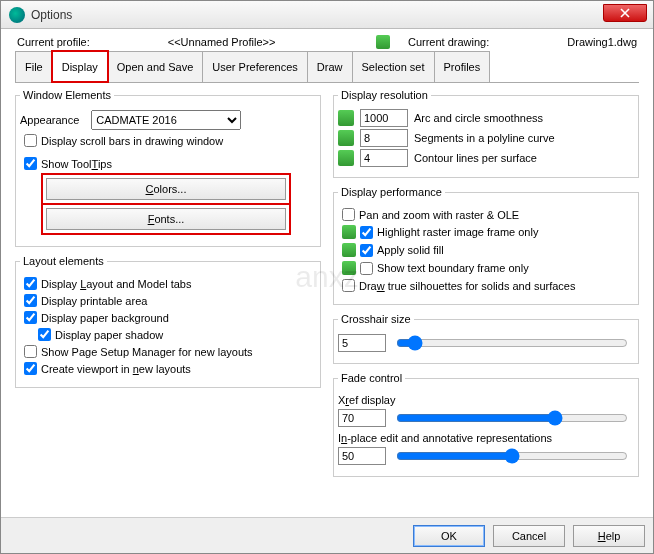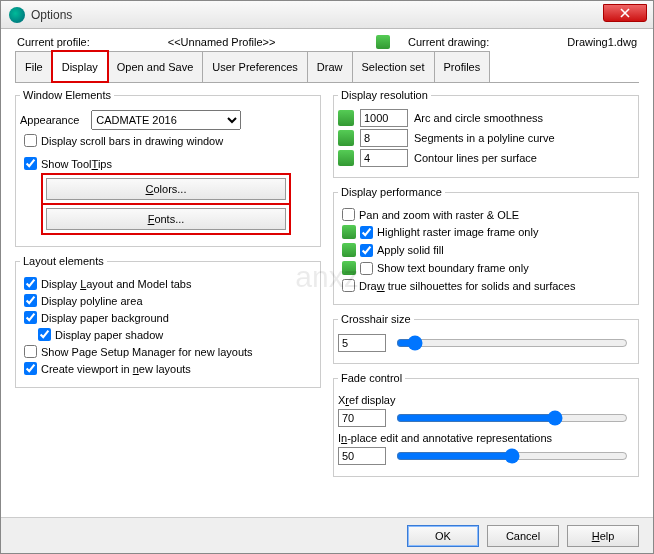--- a/index.html
+++ b/index.html
@@ -28,21 +28,21 @@
 .chk input { margin:0; }
 .big-btn { display: block; width: 240px; height: 22px; margin: 8px auto; background: linear-gradient(#fafafa,#e8e8e8); border: 1px solid #999; font-size: 11px; cursor:pointer; }
 .big-btn.hl { outline: 2px solid #d00; outline-offset: 3px; }
 .res-row { display:flex; align-items:center; margin:2px 0; gap:6px; }
 .res-row .icon { width:16px; height:16px; background:linear-gradient(#5c5,#393); border-radius:2px; }
 .res-row input[type=text] { width:48px; font-size:11px; height:18px; padding:0 3px; border:1px solid #888; }
 .slider-row { display:flex; align-items:center; gap:8px; margin:2px 0; }
 .slider-row input[type=text]{ width:48px; font-size:11px; height:18px; border:1px solid #888; padding:0 3px; }
 .slider-row input[type=range]{ flex:1; }
 .sub-label { margin: 4px 0 2px 0; }
-.footer { position:absolute; bottom:0; left:0; right:0; height:36px; background:#efefef; border-top:1px solid #ccc; display:flex; align-items:center; justify-content:flex-end; padding:0 14px; gap:8px; }
+.footer { position:absolute; bottom:0; left:0; right:0; height:36px; background:#efefef; border-top:1px solid #ccc; display:flex; align-items:center; justify-content:flex-end; padding:0 8px; gap:8px; }
 .footer button { width:72px; height:22px; font-size:11px; background:linear-gradient(#fafafa,#e6e6e6); border:1px solid #999; cursor:pointer; }
 .footer button.primary { border:1px solid #3a7bd5; box-shadow:0 0 0 1px #8bf inset; }
 .footer button:disabled { color:#999; }
 .indent { margin-left: 18px; }
 .ul { text-decoration: underline; }
 .watermark { position:absolute; left:50%; top:50%; transform:translate(-50%,-50%); font-size:30px; color:rgba(0,0,0,0.08); pointer-events:none; }
 </style>
 </head>
 <body>
 
@@ -102,21 +102,21 @@
       </fieldset>
 
       <fieldset>
         <legend>Layout elements</legend>
         <div class="chk">
             <input type="checkbox" checked="" style="">
             <label>Display <span class="ul">L</span>ayout and Model tabs</label>
           </div>
         <div class="chk">
             <input type="checkbox" checked="" style="">
-            <label>Display polyline area</label>
+            <label>Display printable area</label>
           </div>
         <div class="chk">
             <input type="checkbox" checked="" style="">
             <label>Display paper background</label>
           </div>
         <div class="chk indent">
             <input type="checkbox" checked="" style="">
             <label>Display paper shadow</label>
           </div>
         <div class="chk">

